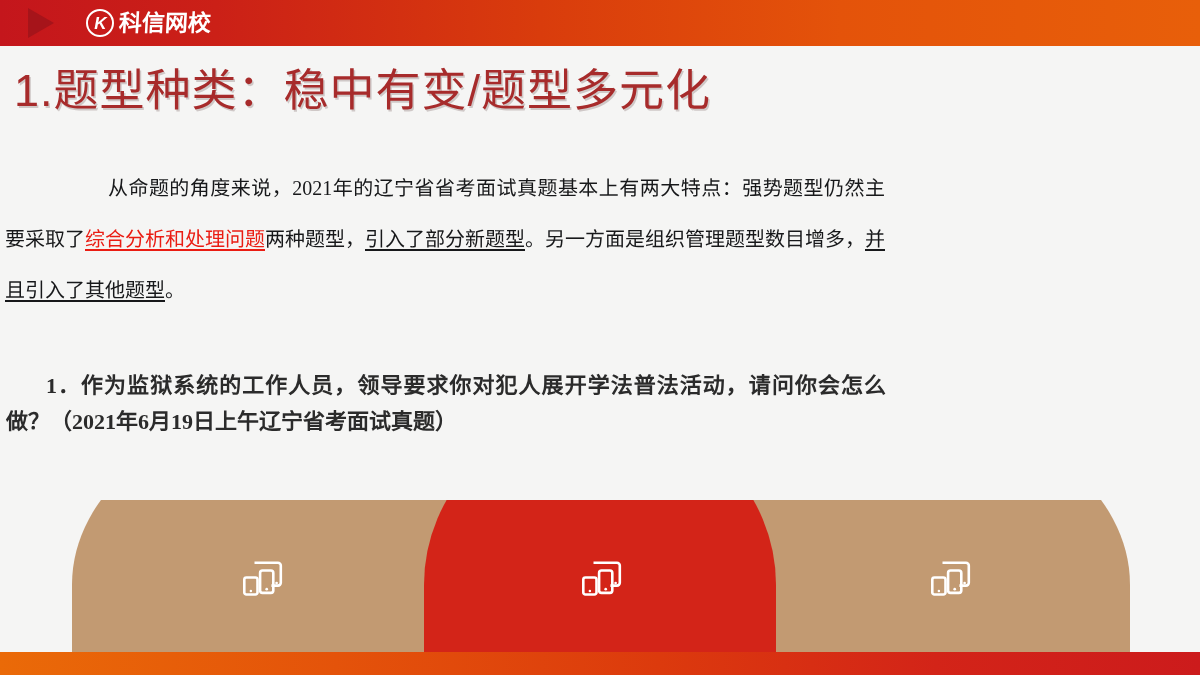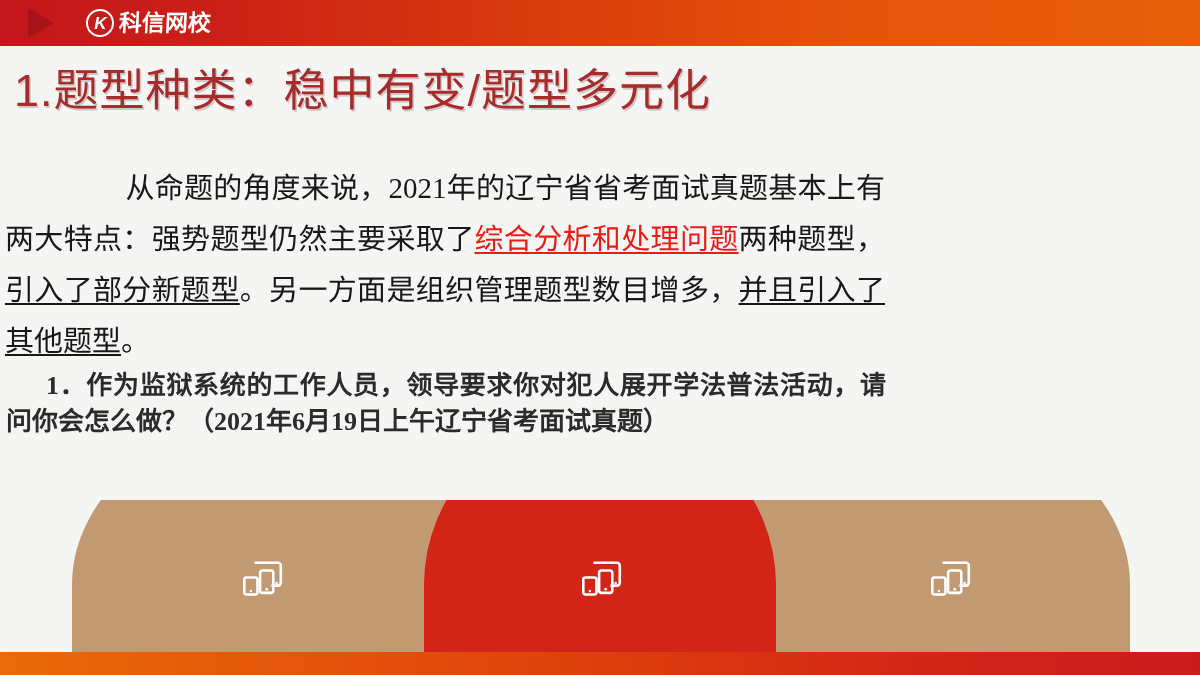--- a/index.html
+++ b/index.html
@@ -108,21 +108,21 @@
   .body-block {
     position: absolute;
     left: 5px;
     top: 163px;
     width: 880px;
   }
   .body-para {
     margin: 0;
     color: #17181a;
     font-family: "Liberation Serif", "DejaVu Serif", serif;
-    font-size: 29px;
+    font-size: 20px;
     line-height: 51px;
     text-align: justify;
     text-indent: 62px;
     letter-spacing: 0px;
   }
   .hl-red {
     color: #ea1c13;
     text-decoration: underline;
     text-decoration-color: #ea1c13;
     text-underline-offset: 3px;
@@ -138,21 +138,21 @@
     position: absolute;
     left: 6px;
     top: 368px;
     width: 880px;
   }
   .example-para {
     margin: 0;
     color: #2b2b2b;
     font-family: "Liberation Serif", "DejaVu Serif", serif;
     font-weight: bold;
-    font-size: 26px;
+    font-size: 22px;
     line-height: 36px;
     text-align: justify;
     text-indent: 40px;
     letter-spacing: 0px;
   }
 
   
   .domes {
     position: absolute;
     left: 0;

